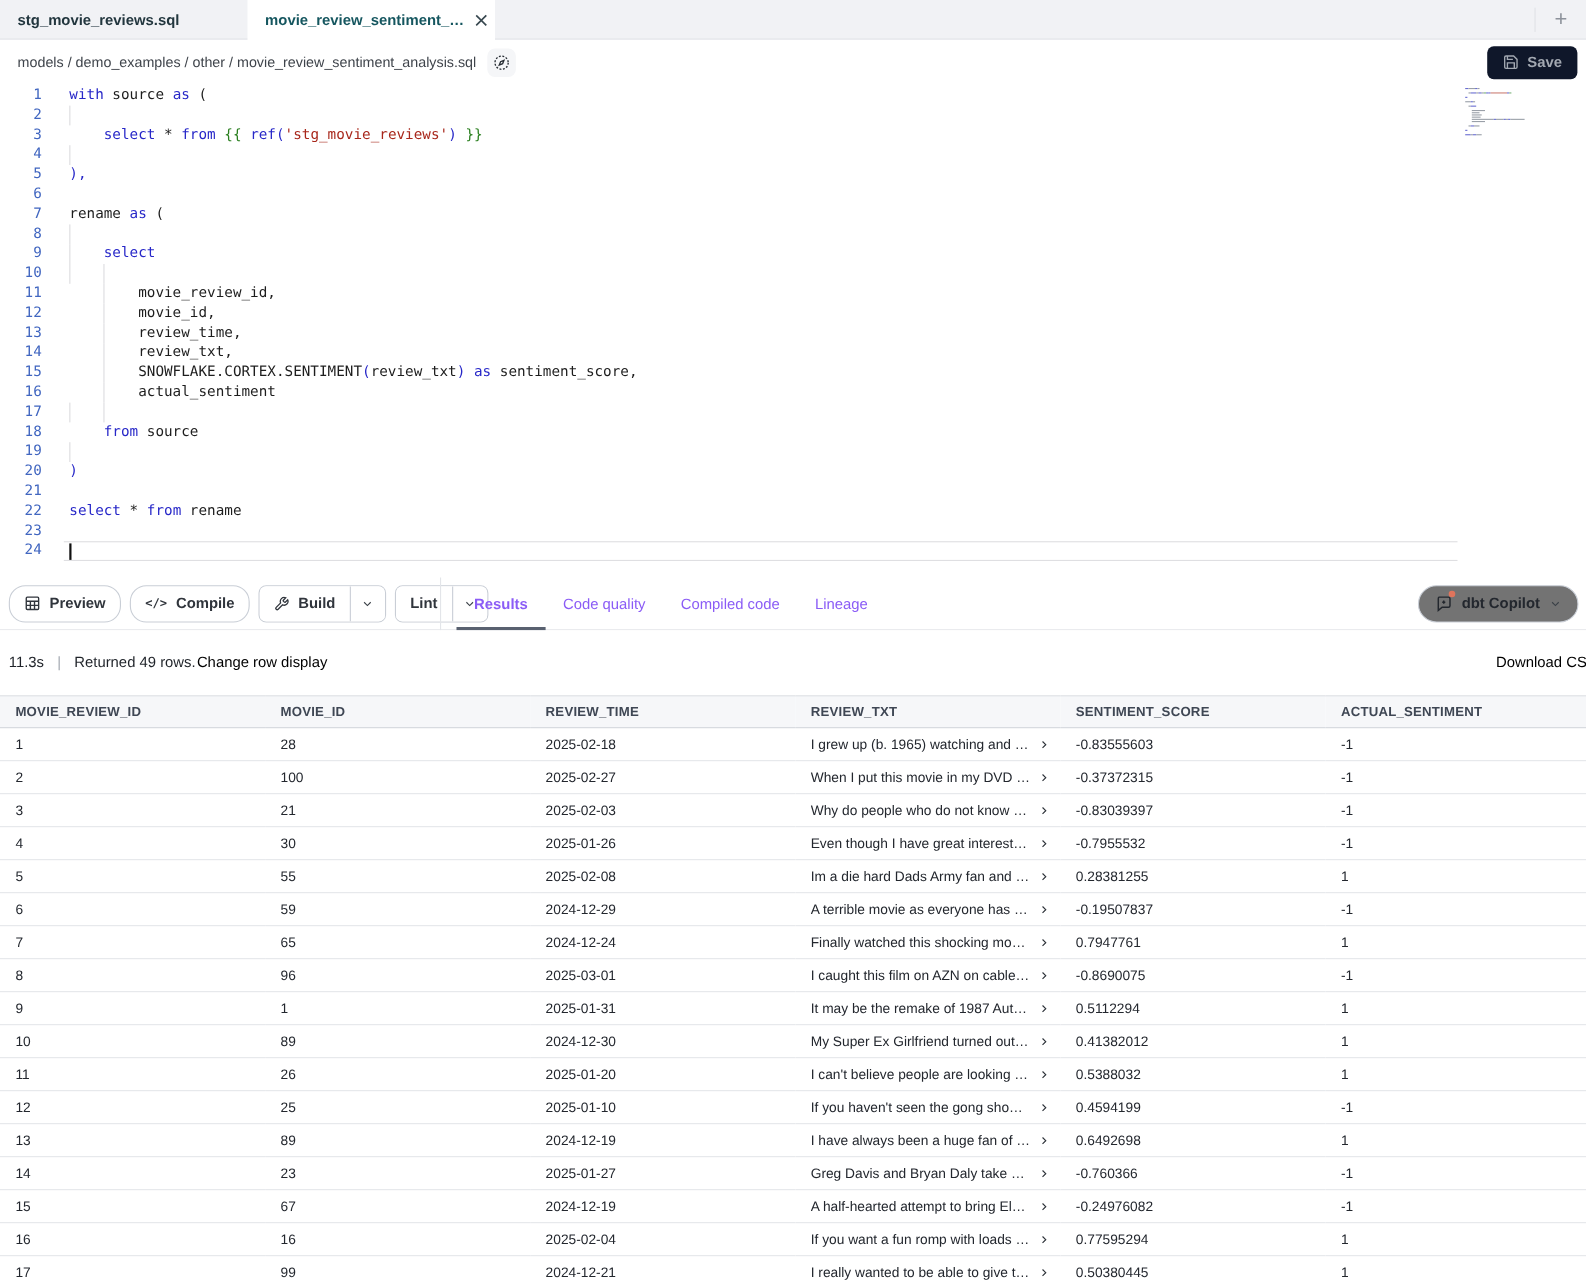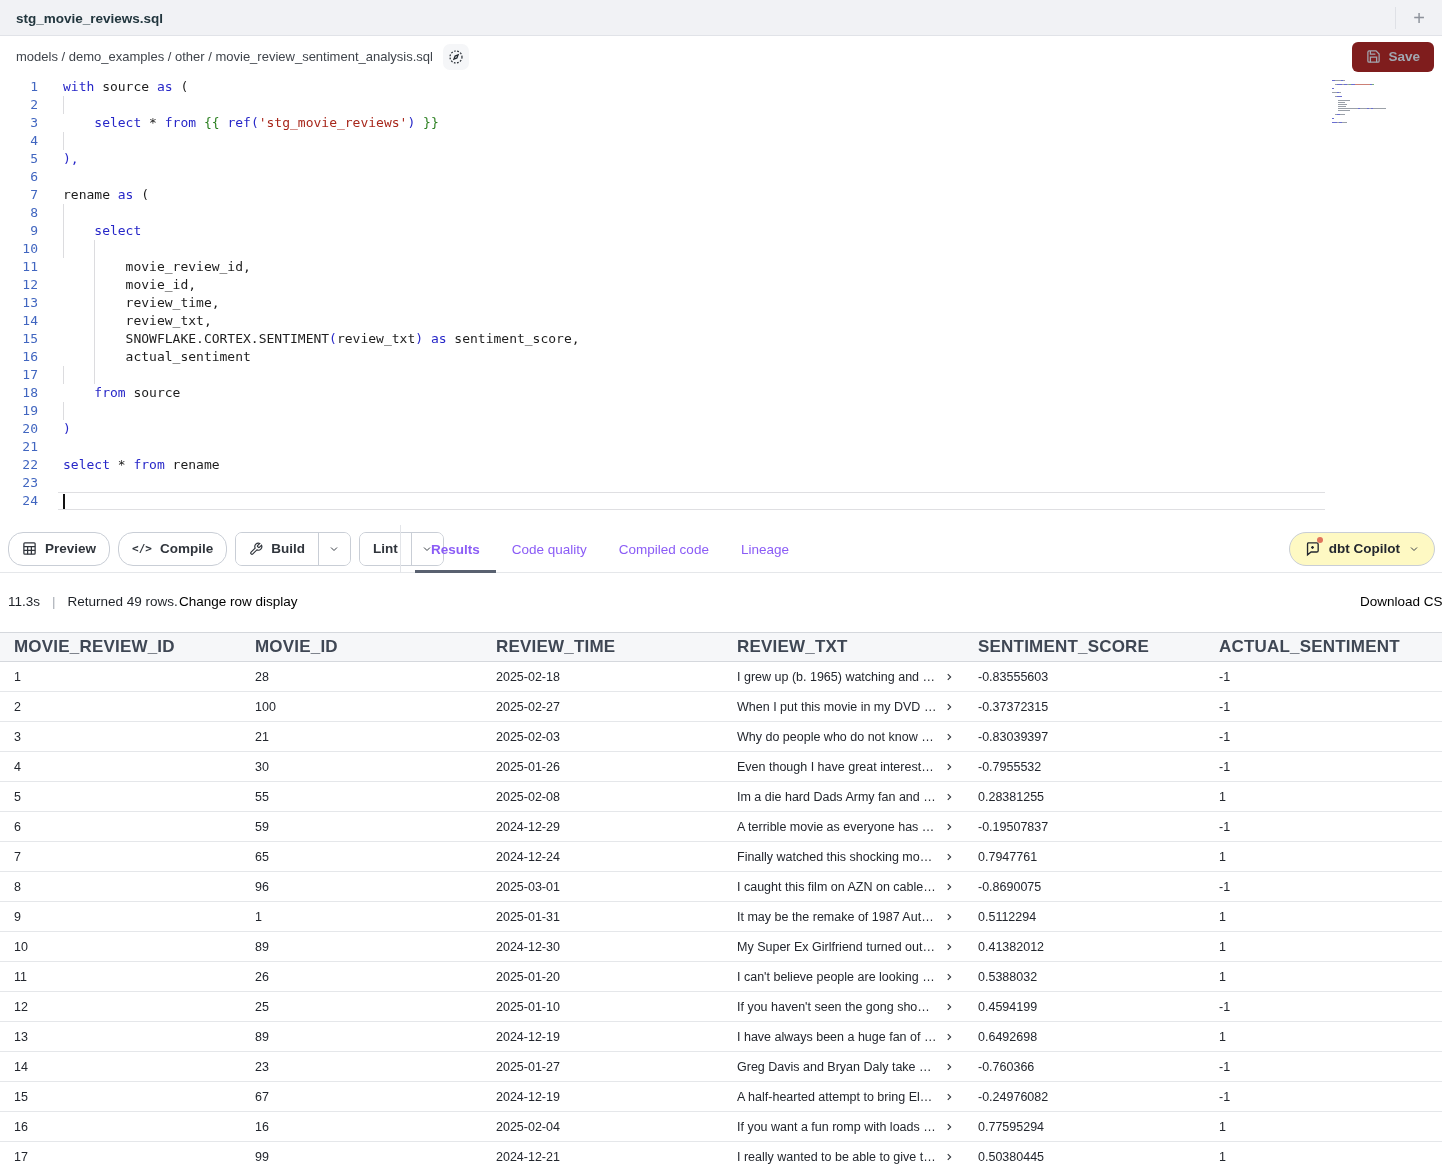--- a/index.html
+++ b/index.html
@@ -21,21 +21,21 @@
   .tabbar-right { margin-left:auto; display:flex; align-items:center; height:36px; }
   .tabbar-divider { width:1px; height:22px; background:#dfe1e6; }
   .new-tab { width:46px; text-align:center; font-size:20px; color:#8d929b; line-height:34px; }
 
   
   .crumbbar { position:absolute; top:37px; left:0; width:1442px; height:39px;
     background:#fff; display:flex; align-items:center; padding:0 8px 0 16px; }
   .crumb { font-size:13px; color:#3f444b; white-space:pre; }
   .crumb-icon-wrap { margin-left:10px; width:26px; height:26px; border-radius:7px;
     background:#f5f6f8; display:flex; align-items:center; justify-content:center; }
-  .save-btn { margin-left:auto; height:30px; padding:0 14px; background:#7f1d1d;
+  .save-btn { margin-left:auto; height:30px; padding:0 14px; background:#0f172a;
     border:none; border-radius:6px; color:#a2a8b1; font-size:13.5px; font-weight:600;
     display:flex; align-items:center; gap:7px; font-family:inherit; }
 
   
   .editor { position:absolute; top:76px; left:0; width:1442px; height:449px; background:#fff; }
   .code-lines { position:absolute; top:2px; left:0; width:100%; }
   .code-line { display:flex; height:18px; font-family:"DejaVu Sans Mono","Liberation Mono",monospace;
     font-size:13px; line-height:18px; }
   .line-num { width:38px; text-align:right; color:#4166c0; flex:0 0 38px; user-select:none; }
   .line-code { position:relative; margin-left:20px; padding-left:5px; white-space:pre; height:18px; }
@@ -62,52 +62,61 @@
   .split .arrow { width:32px; display:flex; align-items:center; justify-content:center;
     border:none; border-left:1px solid #c9ced6; background:#fff; }
   .compile-glyph { font-family:"DejaVu Sans Mono",monospace; font-size:11px; font-weight:700; color:#30353c; }
   .tb-divider { position:absolute; left:400px; top:0; width:1px; height:48px; background:#e3e5e9; }
   .result-tabs { position:absolute; left:415px; top:0; height:48px; display:flex; }
   .rtab { padding:0 16px; height:48px; display:flex; align-items:center; font-size:13.5px;
     color:#8b5cf6; position:relative; }
   .rtab.active { font-weight:600; }
   .rtab.active::after { content:""; position:absolute; left:0; right:0; bottom:0; height:3px; background:#596170; }
   .copilot-btn { margin-left:auto; margin-right:7px; height:34px; padding:0 14px;
-    border:1px solid #c9ced6; border-radius:17px; background:#fef9c3; display:flex;
+    border:1px solid #c9ced6; border-radius:17px; background:#737373; display:flex;
     align-items:center; gap:8px; font-size:13.5px; font-weight:600; color:#23272e; font-family:inherit; }
 
   
   .metabar { position:absolute; top:573px; left:0; width:1442px; height:59px; background:#fff; }
   .meta-left { position:absolute; left:8px; top:21px; font-size:13.5px; color:#1f2329; display:flex; gap:12px; }
   .meta-divider { color:#a6abb3; }
   .link { color:#000000; }
   .change-rows { position:absolute; left:179px; top:21px; font-size:13.5px; }
   .download { position:absolute; left:1360px; top:21px; font-size:13.5px; white-space:nowrap; }
 
   
   .results { position:absolute; top:632px; left:0; width:1442px; height:534px; overflow:hidden; }
   table.grid { border-collapse:collapse; table-layout:fixed; width:1446px; }
   .grid col { width:241px; }
   .grid th { height:29px; background:#f6f7f9; border-top:1px solid #d5d8dd; border-bottom:1px solid #d5d8dd;
-    font-size:17px; font-weight:700; color:#3f4754; text-align:left; padding:0 0 0 14px;
+    font-size:12px; font-weight:700; color:#3f4754; text-align:left; padding:0 0 0 14px;
     letter-spacing:0.2px;margin-top:20px; }
   .grid td { height:30px; border-bottom:1px solid #e5e7ea; font-size:12.5px; color:#23272e;
     padding:0 0 0 14px; white-space:nowrap; overflow:hidden; }
   .review-wrap { display:flex; align-items:center; gap:7px; width:220px; }
   .review-txt { max-width:200px; overflow:hidden; text-overflow:ellipsis; white-space:nowrap; }
   .expand-btn { background:none; border:none; padding:0; display:flex; align-items:center; }
 </style>
 </head>
 <body>
 
 <div class="app">
 
   <div class="tabbar">
     <div class="file-tab">
       <span>stg_movie_reviews.sql</span>
+    </div>
+    <div class="file-tab active">
+      <span>movie_review_sentiment_…</span>
+      <span class="tab-close">
+        <svg width="11" height="11" viewBox="0 0 12 12" stroke="#37474f" stroke-width="1.6">
+            <line x1="1" y1="1" x2="11" y2="11"></line>
+            <line x1="11" y1="1" x2="1" y2="11"></line>
+          </svg>
+      </span>
     </div>
     <div class="tabbar-right">
       <div class="tabbar-divider"></div>
       <div class="new-tab">+</div>
     </div>
   </div>
 
   <div class="crumbbar">
     <span class="crumb">models / demo_examples / other / movie_review_sentiment_analysis.sql</span>
     <span class="crumb-icon-wrap">

